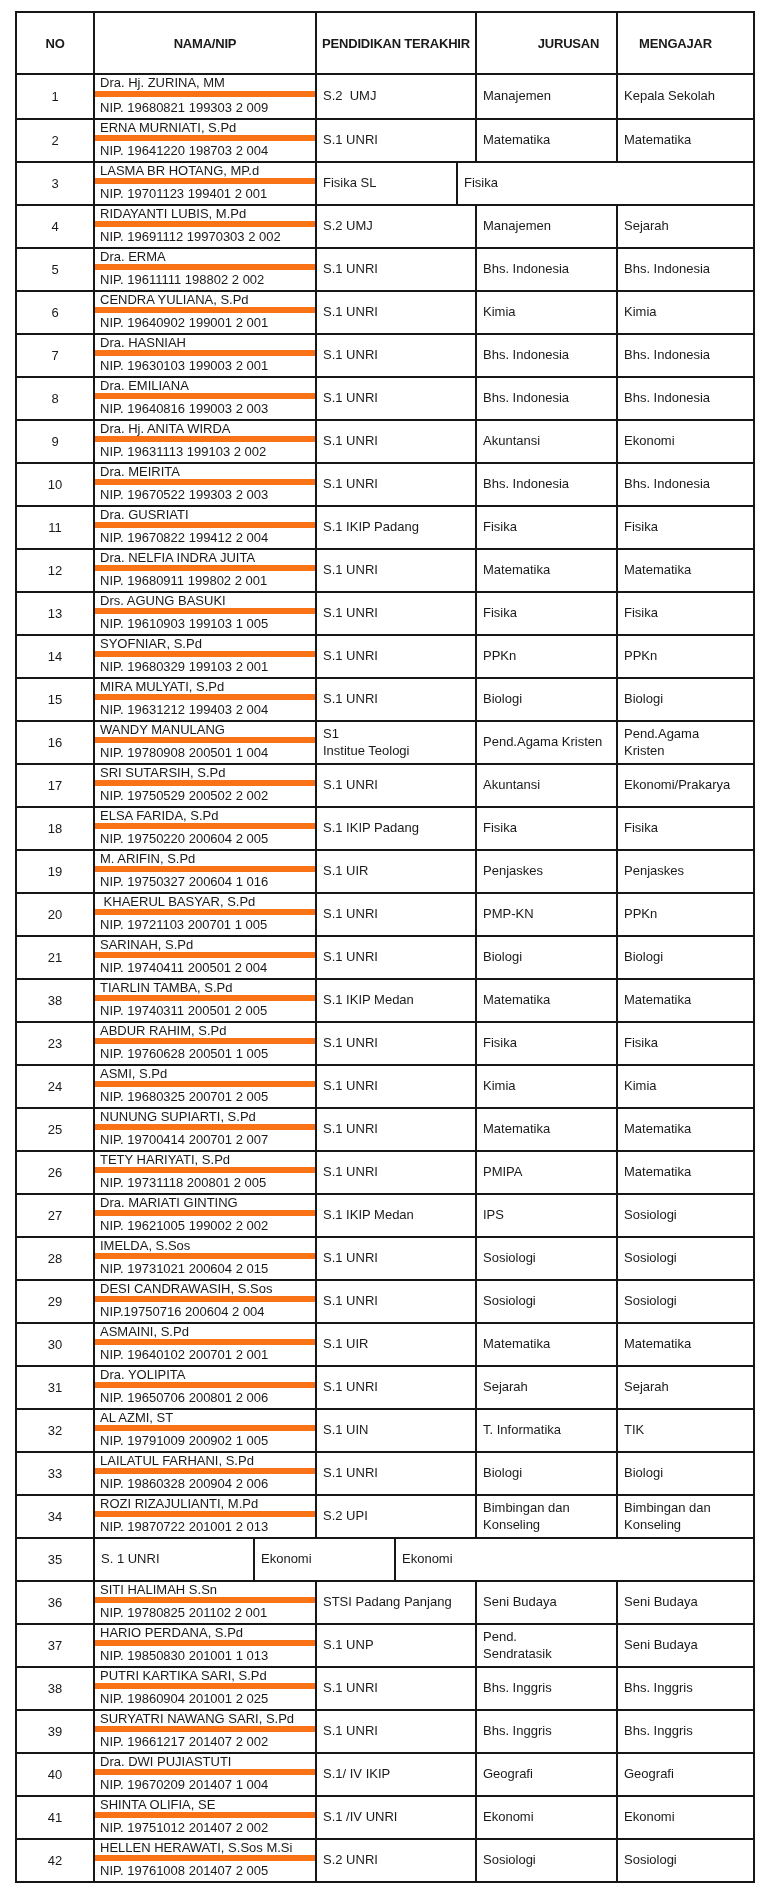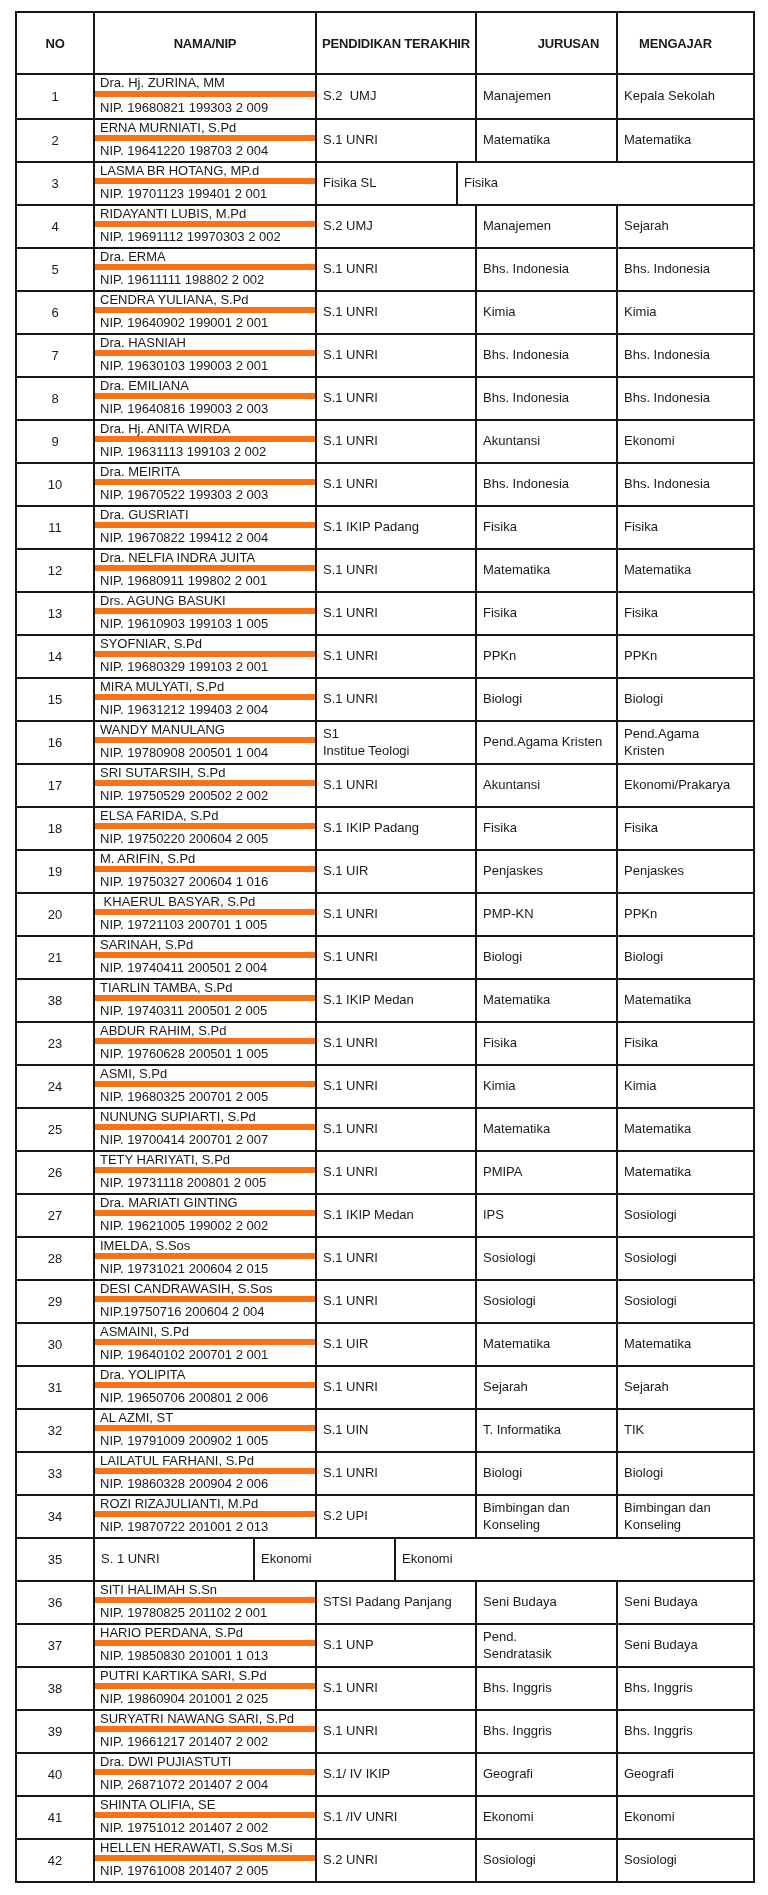--- a/index.html
+++ b/index.html
@@ -514,21 +514,21 @@
     </div>
     <div class="td col-pend cell-text">S.1 UNRI</div>
     <div class="td col-jur cell-text">Bhs. Inggris</div>
     <div class="td col-meng cell-text">Bhs. Inggris</div>
   </div>
 
   <div class="tr">
     <div class="td col-no cell-no">40</div>
     <div class="td col-nama name-nip">
       <div class="name-line">Dra. DWI PUJIASTUTI</div>
-      <div class="nip-line">NIP. 26871072 201407 2 004</div>
+      <div class="nip-line">NIP. 19670209 201407 1 004</div>
     </div>
     <div class="td col-pend cell-text">S.1/ IV IKIP</div>
     <div class="td col-jur cell-text">Geografi</div>
     <div class="td col-meng cell-text">Geografi</div>
   </div>
 
   <div class="tr">
     <div class="td col-no cell-no">41</div>
     <div class="td col-nama name-nip">
       <div class="name-line">SHINTA OLIFIA, SE</div>

